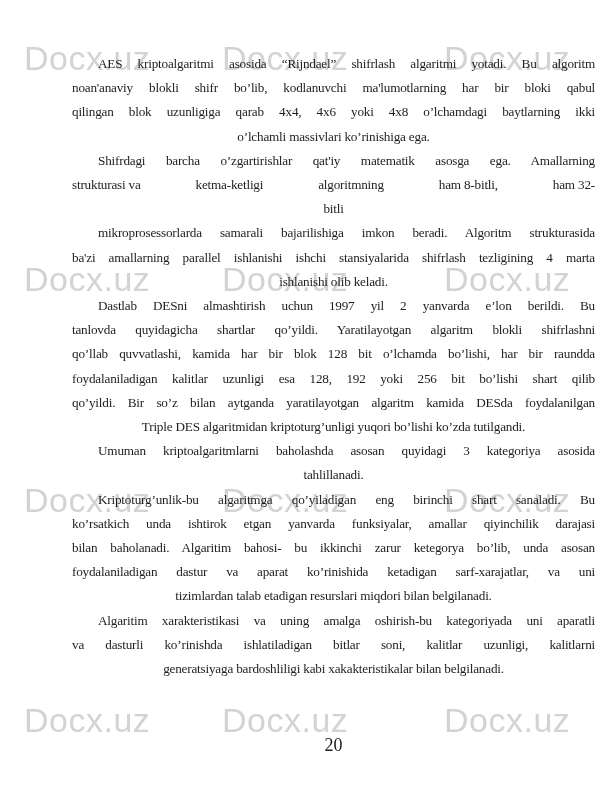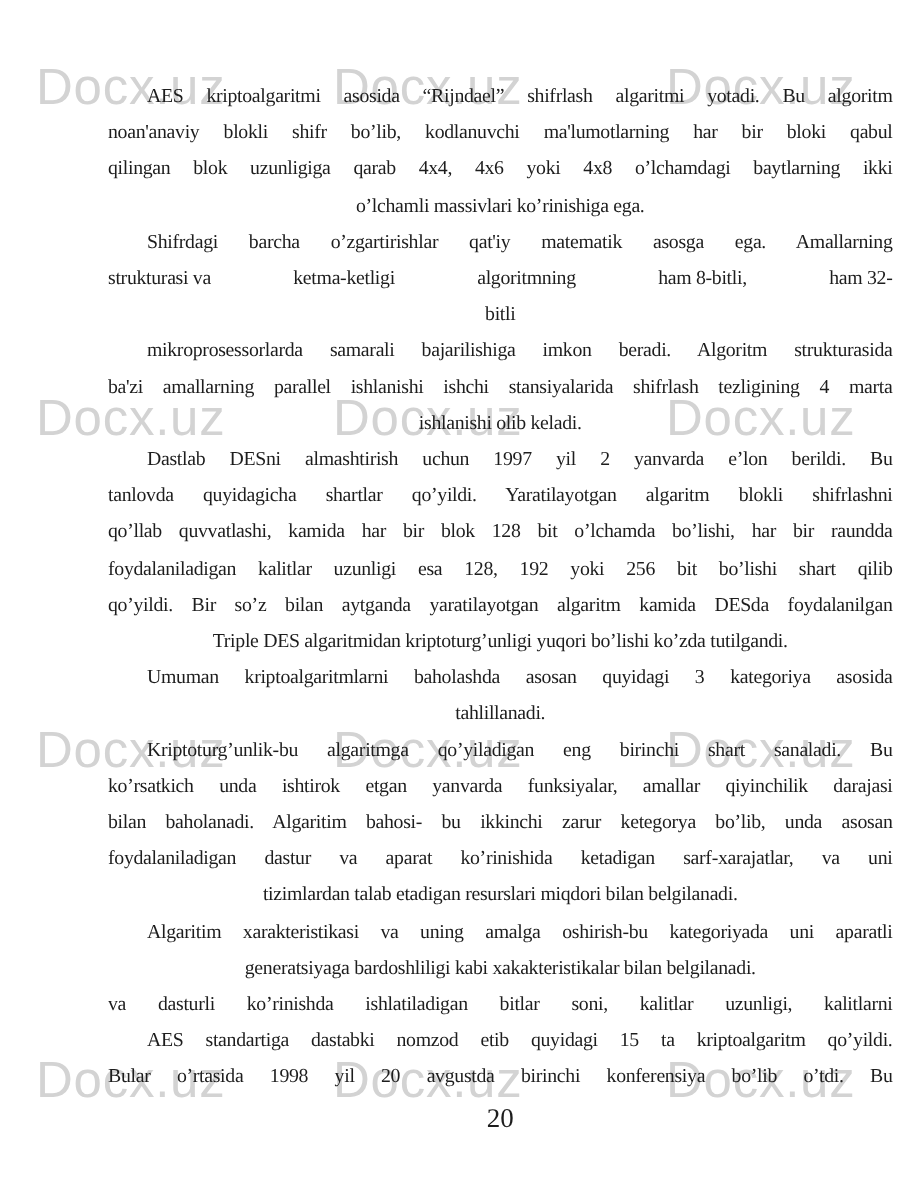--- a/index.html
+++ b/index.html
@@ -113,22 +113,18 @@
       </div>
       <div class="para">
         <div class="line jl ind">Kriptoturg’unlik-bu algaritmga qo’yiladigan eng birinchi shart sanaladi. Bu</div>
         <div class="line jl">ko’rsatkich unda ishtirok etgan yanvarda funksiyalar, amallar qiyinchilik darajasi</div>
         <div class="line jl">bilan baholanadi. Algaritim bahosi- bu ikkinchi zarur ketegorya bo’lib, unda asosan</div>
         <div class="line jl">foydalaniladigan dastur va aparat ko’rinishida ketadigan sarf-xarajatlar, va uni</div>
         <div class="line ll">tizimlardan talab etadigan resurslari miqdori bilan belgilanadi.</div>
       </div>
       <div class="para">
         <div class="line jl ind">Algaritim xarakteristikasi va uning amalga oshirish-bu kategoriyada uni aparatli</div>
+        <div class="line jl">va dasturli ko’rinishda ishlatiladigan bitlar soni, kalitlar uzunligi, kalitlarni</div>
         <div class="line ll">generatsiyaga bardoshliligi kabi xakakteristikalar bilan belgilanadi.</div>
-        <div class="line jl">va dasturli ko’rinishda ishlatiladigan bitlar soni, kalitlar uzunligi, kalitlarni</div>
-      </div>
-      <div class="para">
-        <div class="line jl ind">AES standartiga dastabki nomzod etib quyidagi 15 ta kriptoalgaritm qo’yildi.</div>
-        <div class="line jl">Bular o’rtasida 1998 yil 20 avgustda birinchi konferensiya bo’lib o’tdi. Bu</div>
       </div>
     </div>
   <div class="pagenum">20</div>
 </div>
 
 </body></html>

